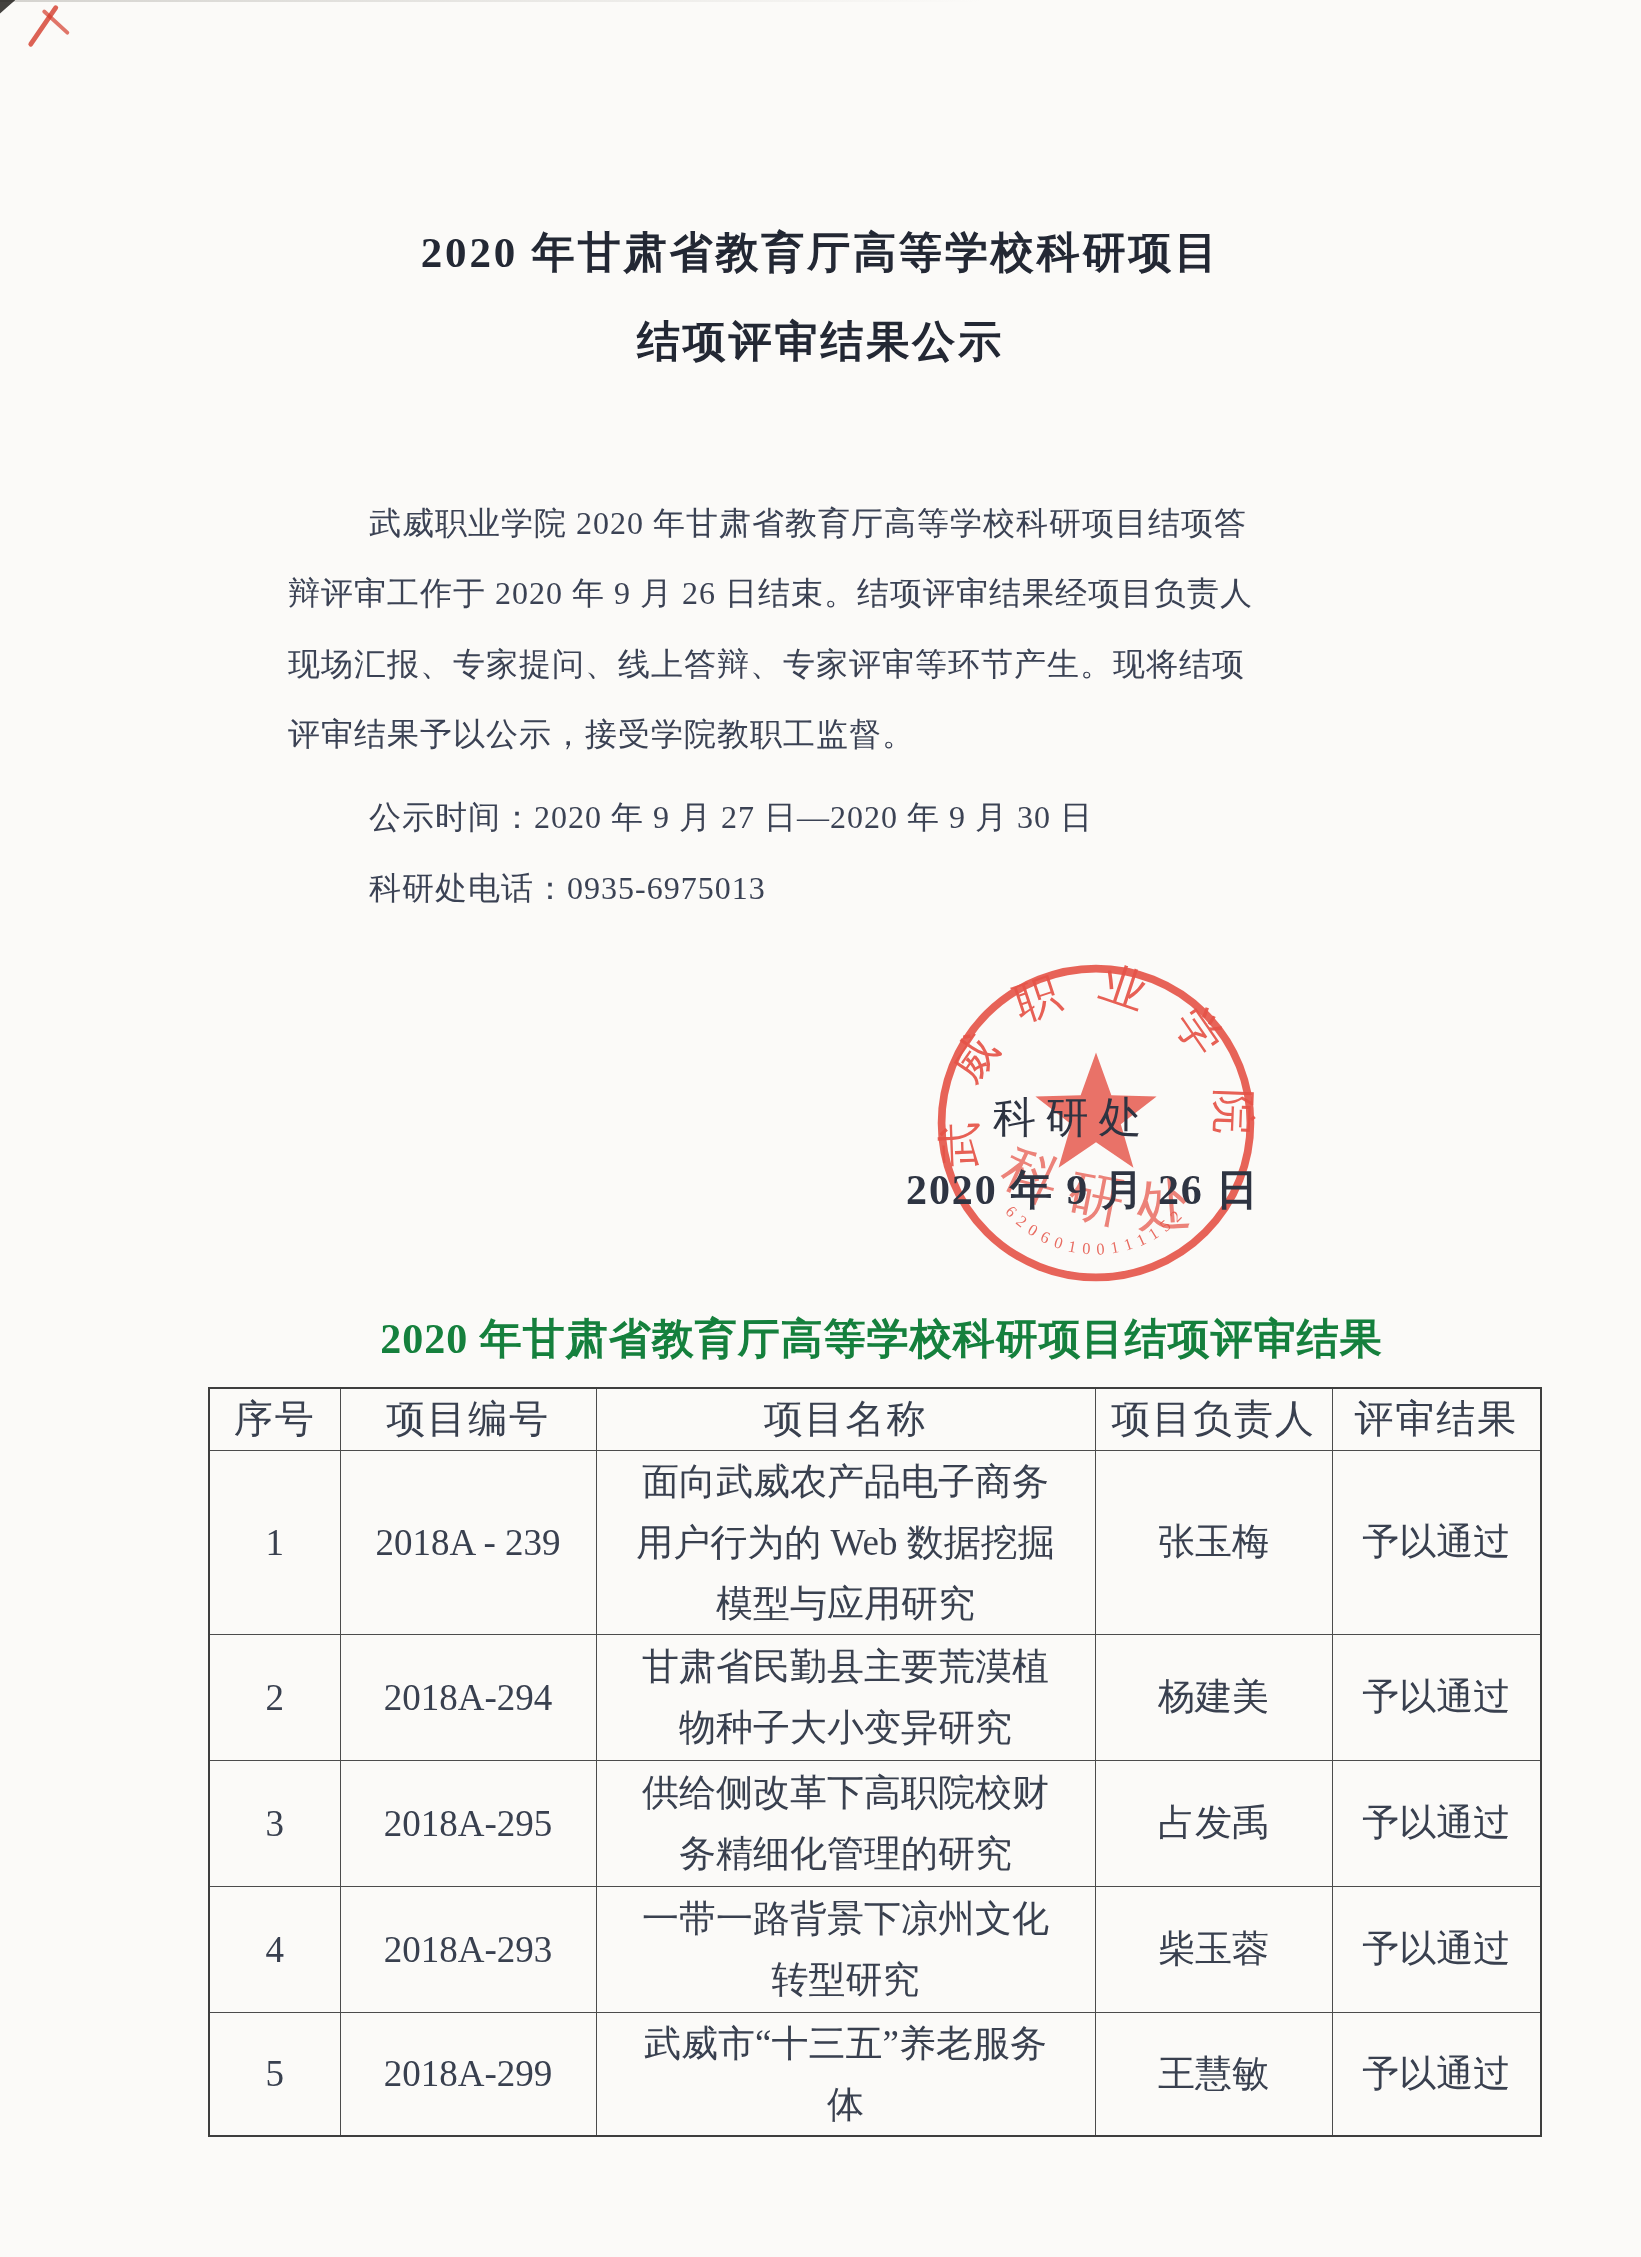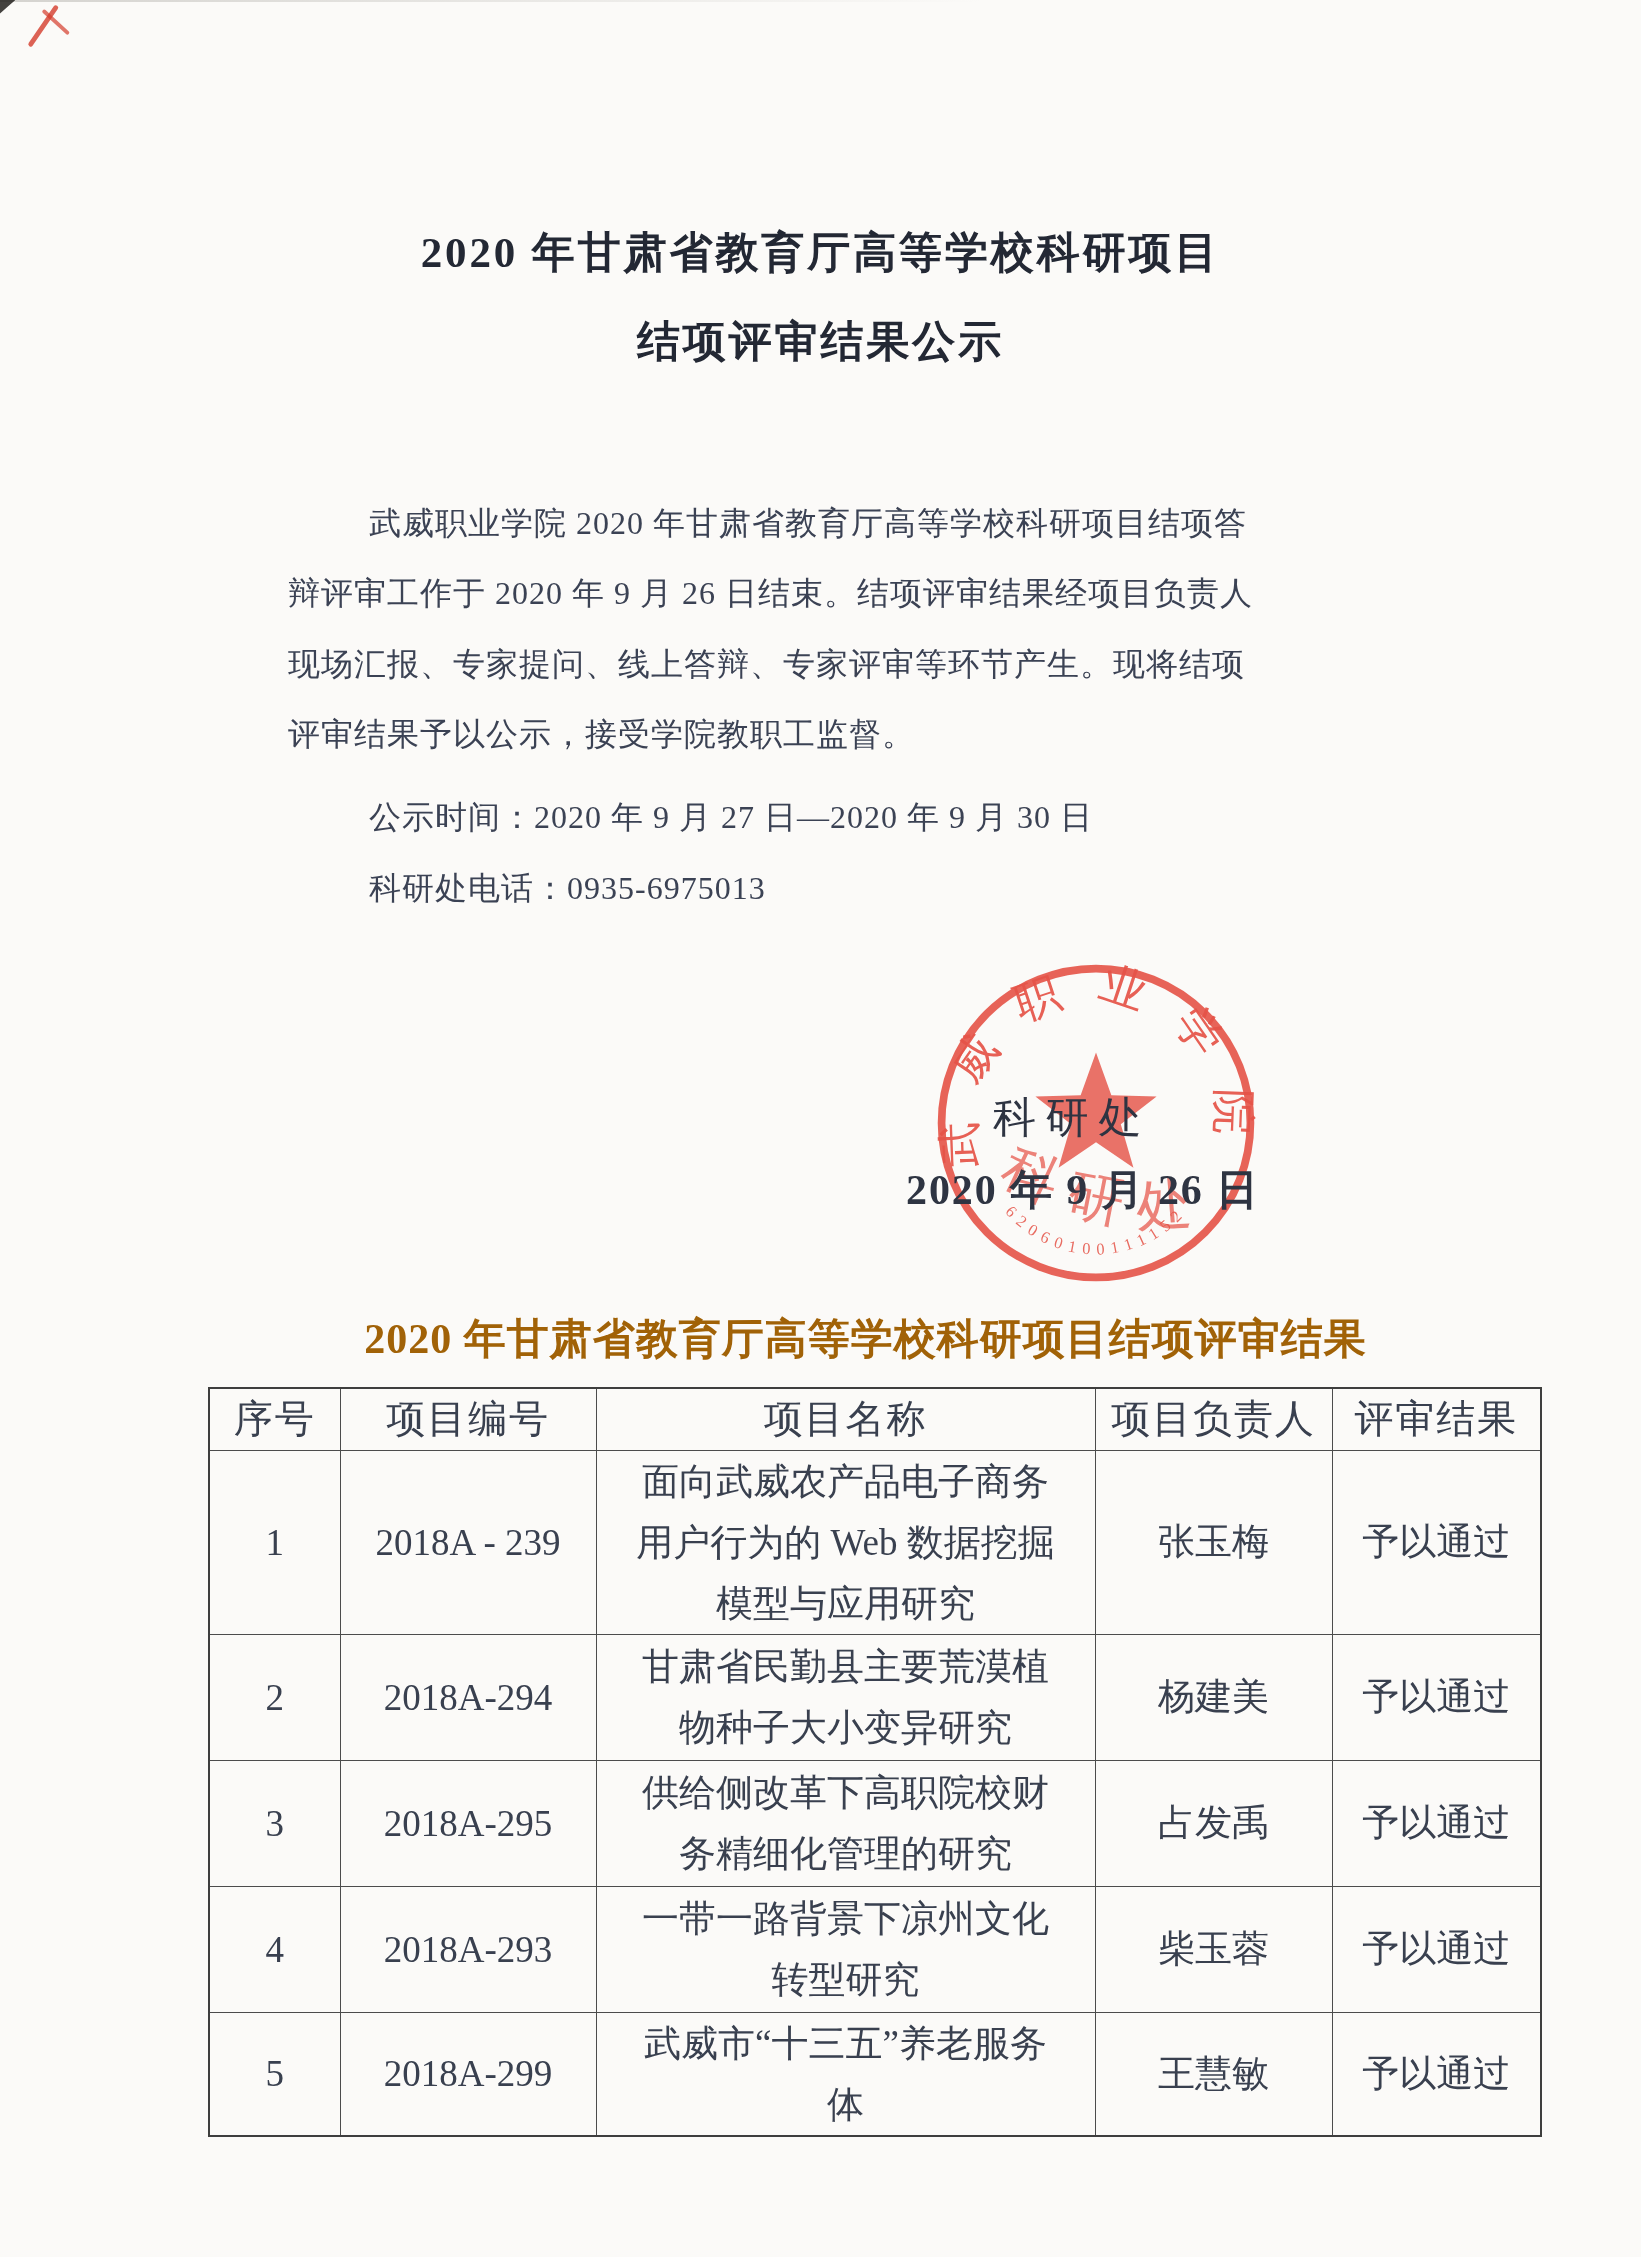--- a/index.html
+++ b/index.html
@@ -49,26 +49,26 @@
     margin-left: 28px;
   }
   .indent { padding-left: 81px; }
 
   .seal-wrap { position: absolute; left: 930px; top: 957px; width: 332px; height: 332px; z-index: 1; }
   .overlay-black { position: absolute; z-index: 2; color: #2e3442; white-space: nowrap; }
   #signature { left: 993px; top: 1089px; font-size: 43px; letter-spacing: 9.7px; }
   #sign-date { left: 906px;  top: 1162px; font-size: 42px; letter-spacing: 1.9px; font-weight: bold; }
 
   .table-title {
-    position: absolute; left: 200px; top: 1311px; width: 1331px;
+    position: absolute; left: 216px; top: 1311px; width: 1331px;
     text-align: center;
     font-weight: 700;
     font-size: 42px;
     letter-spacing: 1px;
-    color: #a16207;
+    color: #15803d;
   }
 
   table.results {
     position: absolute; left: 208px; top: 1387px;
     width: 1331px;
     border-collapse: collapse;
     table-layout: fixed;
     border: 2.9px solid #3e3e3e;
   }
   table.results th, table.results td {

